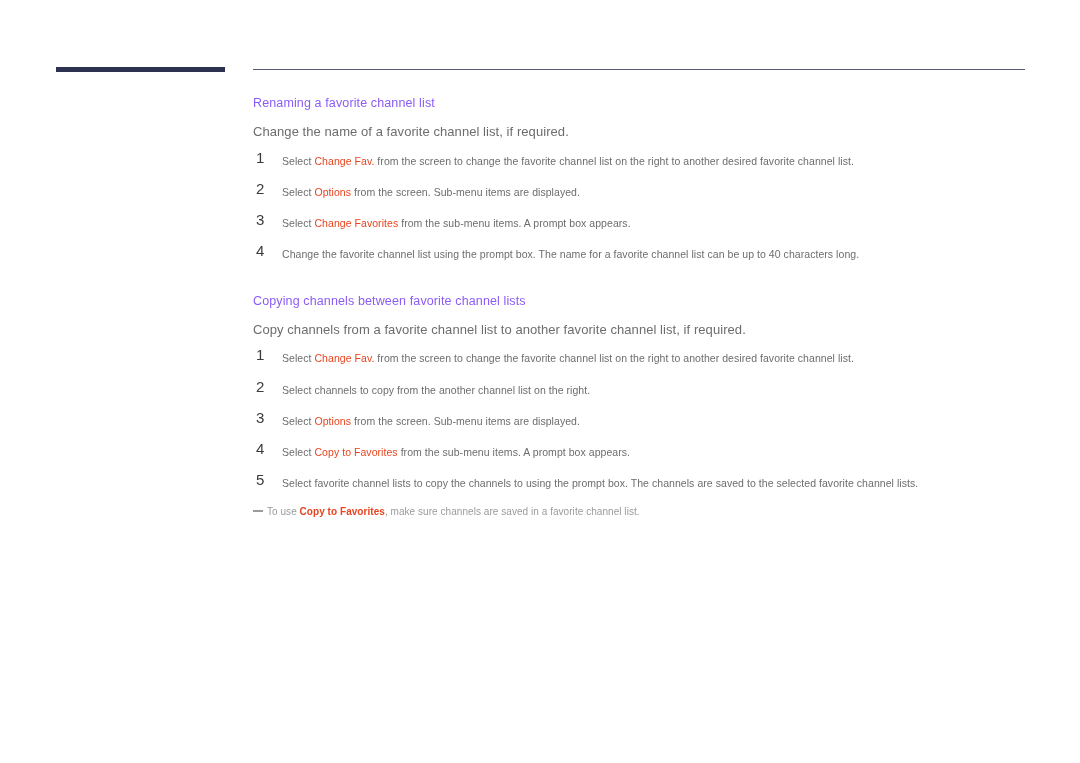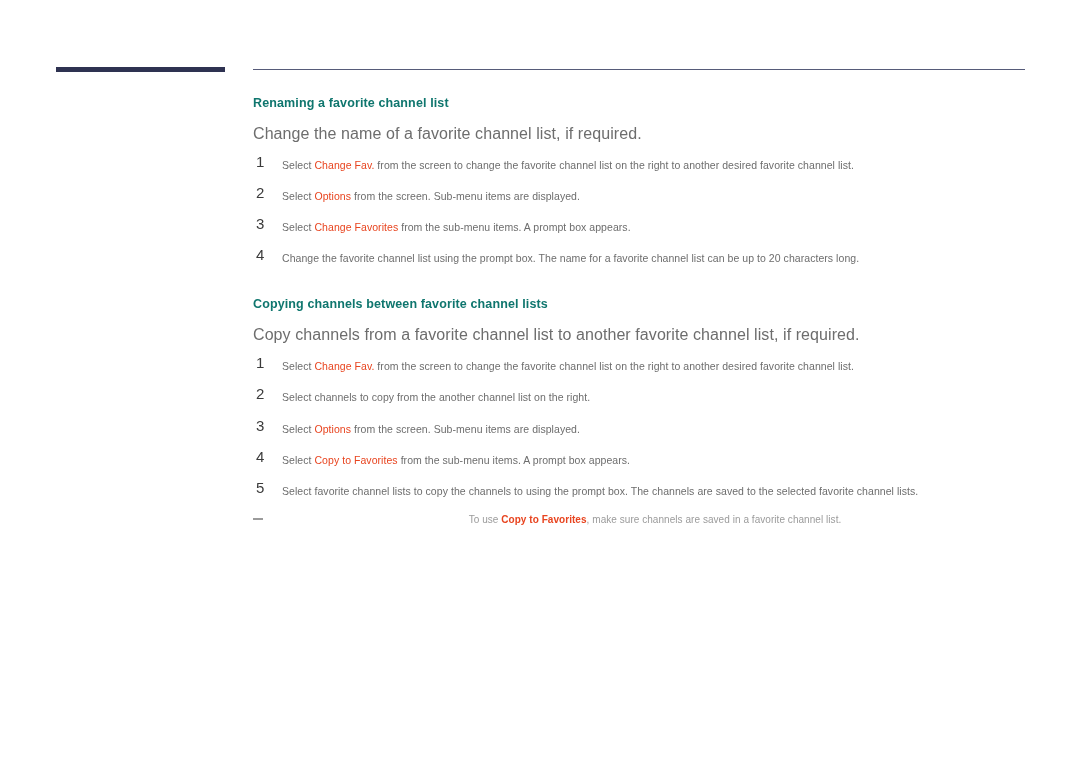--- a/index.html
+++ b/index.html
@@ -44,29 +44,29 @@
 
   .section {
     margin-bottom: 0;
   }
   .section + .section {
     margin-top: 32px;
   }
 
   h2.section-title {
     font-size: 12.5px;
-    font-weight: bold;
-    color: #0f766e;
+    font-weight: normal;
+    color: #8b5cf6;
     margin: 0 0 13px 0;
     letter-spacing: 0.01em;
     line-height: 1.2;
   }
 
   p.section-intro {
-    font-size: 16px;
+    font-size: 13px;
     color: #6d6d6d;
     margin: 0 0 12px 0;
     line-height: 1.3;
     letter-spacing: 0.005em;
   }
 
   
   ol.steps {
     list-style: none;
     margin: 0;
@@ -107,21 +107,20 @@
 
   
   .note {
     margin-top: 15px;
     position: relative;
     padding-left: 14px;
     font-size: 10px;
     color: #9b9b9b;
     line-height: 1.3;
     letter-spacing: 0.005em;
-    text-align: center;
   }
   .note .note-dash {
     position: absolute;
     left: 0;
     top: 5px;
     width: 10px;
     height: 1.6px;
     background: #9b9b9b;
   }
   .note .hl {
@@ -147,21 +146,21 @@
         <li class="step">
           <span class="step-num">2</span>
           <span class="step-text"><span>Select </span><span class="hl">Options</span><span> from the screen. Sub-menu items are displayed.</span></span>
         </li>
         <li class="step">
           <span class="step-num">3</span>
           <span class="step-text"><span>Select </span><span class="hl">Change Favorites</span><span> from the sub-menu items. A prompt box appears.</span></span>
         </li>
         <li class="step">
           <span class="step-num">4</span>
-          <span class="step-text"><span>Change the favorite channel list using the prompt box. The name for a favorite channel list can be up to 20 characters long.</span></span>
+          <span class="step-text"><span>Change the favorite channel list using the prompt box. The name for a favorite channel list can be up to 40 characters long.</span></span>
         </li>
       </ol>
     </section>
     <section class="section">
       <h2 class="section-title">Copying channels between favorite channel lists</h2>
       <p class="section-intro">Copy channels from a favorite channel list to another favorite channel list, if required.</p>
       <ol class="steps">
         <li class="step">
           <span class="step-num">1</span>
           <span class="step-text"><span>Select </span><span class="hl">Change Fav.</span><span> from the screen to change the favorite channel list on the right to another desired favorite channel list.</span></span>

